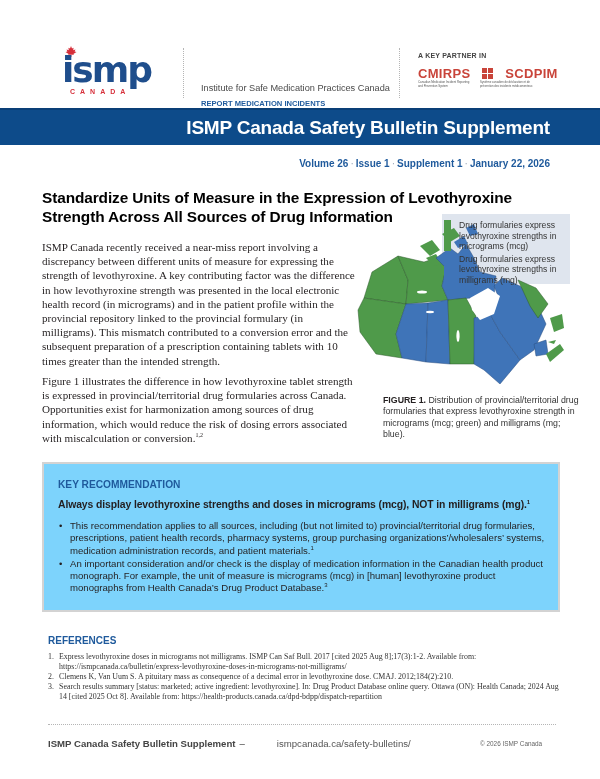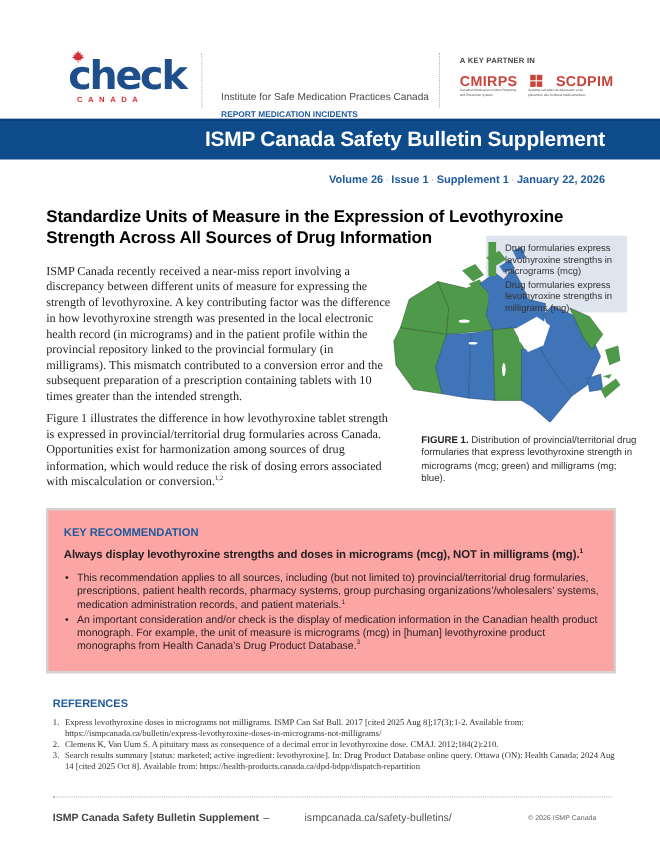--- a/index.html
+++ b/index.html
@@ -47,21 +47,21 @@
   .map-wrap { position: absolute; left: 350px; top: 214px; width: 220px; height: 170px; }
   .map-wrap svg { position: absolute; left: 0; top: 0; }
   .legend { position: absolute; left: 444px; top: 220px; width: 150px; }
   .legend-item { position: relative; padding-left: 15px; font-size: 8.6px; line-height: 10.6px; color: #333; margin-bottom: 2px; }
   .legend-item .swatch { position: absolute; left: 0; top: 0; width: 7px; height: 31px; }
 
   .caption { position: absolute; left: 383px; top: 395px; width: 200px; font-size: 8.8px; line-height: 11.3px; color: #333; }
   .caption b { color: #231f20; }
 
   
-  .keybox { position: absolute; left: 42px; top: 462px; width: 518px; height: 150px; background: #fca5a5; border: 2px solid #d3d3d3; padding-left: 36px; }
+  .keybox { position: absolute; left: 42px; top: 462px; width: 518px; height: 150px; background: #7dd3fc; border: 2px solid #d3d3d3; padding-left: 36px; }
   .keybox .kh { position: absolute; left: 14px; top: 15px; font-size: 10.2px; font-weight: bold; color: #1f5a9c; }
   .keybox .kstrong { position: absolute; left: 14px; top: 35px; font-size: 10.4px; font-weight: bold; color: #231f20; letter-spacing: -0.1px; }
   .keybox ul { position: absolute; left: 14px; top: 56px; width: 490px; list-style: none; }
   .keybox li { position: relative; padding-left: 12px; font-size: 9.6px; line-height: 12.3px; color: #231f20; margin-bottom: 1px; }
   .keybox li .dot { position: absolute; left: 1px; top: 0; }
 
   
   .refs-h { position: absolute; left: 48px; top: 635px; font-size: 10px; font-weight: bold; color: #1f5a9c; }
   .refs { position: absolute; left: 48px; top: 652px; width: 520px; list-style: none; }
   .refs li { position: relative; padding-left: 11px; font-family: "Liberation Serif", "DejaVu Serif", serif; font-size: 7.9px; line-height: 10px; color: #333; }
@@ -78,21 +78,21 @@
   .footer .copy { position: absolute; left: 432px; top: 2px; font-size: 6.4px; color: #666; }
 </style>
 </head>
 <body>
 
 <div class="header">
   <div class="logo">
     <svg class="leaf" viewBox="0 0 12 11">
       <path d="M6 0 L7 2.5 L8.6 1.8 L8.2 4.2 L10.5 3.4 L9.6 5.4 L11.5 6 L8.4 8 L8.8 9 L6.4 8.6 L6.4 11 L5.6 11 L5.6 8.6 L3.2 9 L3.6 8 L0.5 6 L2.4 5.4 L1.5 3.4 L3.8 4.2 L3.4 1.8 L5 2.5 Z" fill="#d62f3a"></path>
     </svg>
-    <span class="ismp">check</span>
+    <span class="ismp">ismp</span>
     <span class="canada">CANADA</span>
   </div>
 
   <div class="divider-v d1"></div>
 
   <div class="contact">
     <div class="inst">Institute for Safe Medication Practices Canada</div>
     <div class="rmi">REPORT MEDICATION INCIDENTS</div>
     <div class="row">
       <span>Online:</span>

